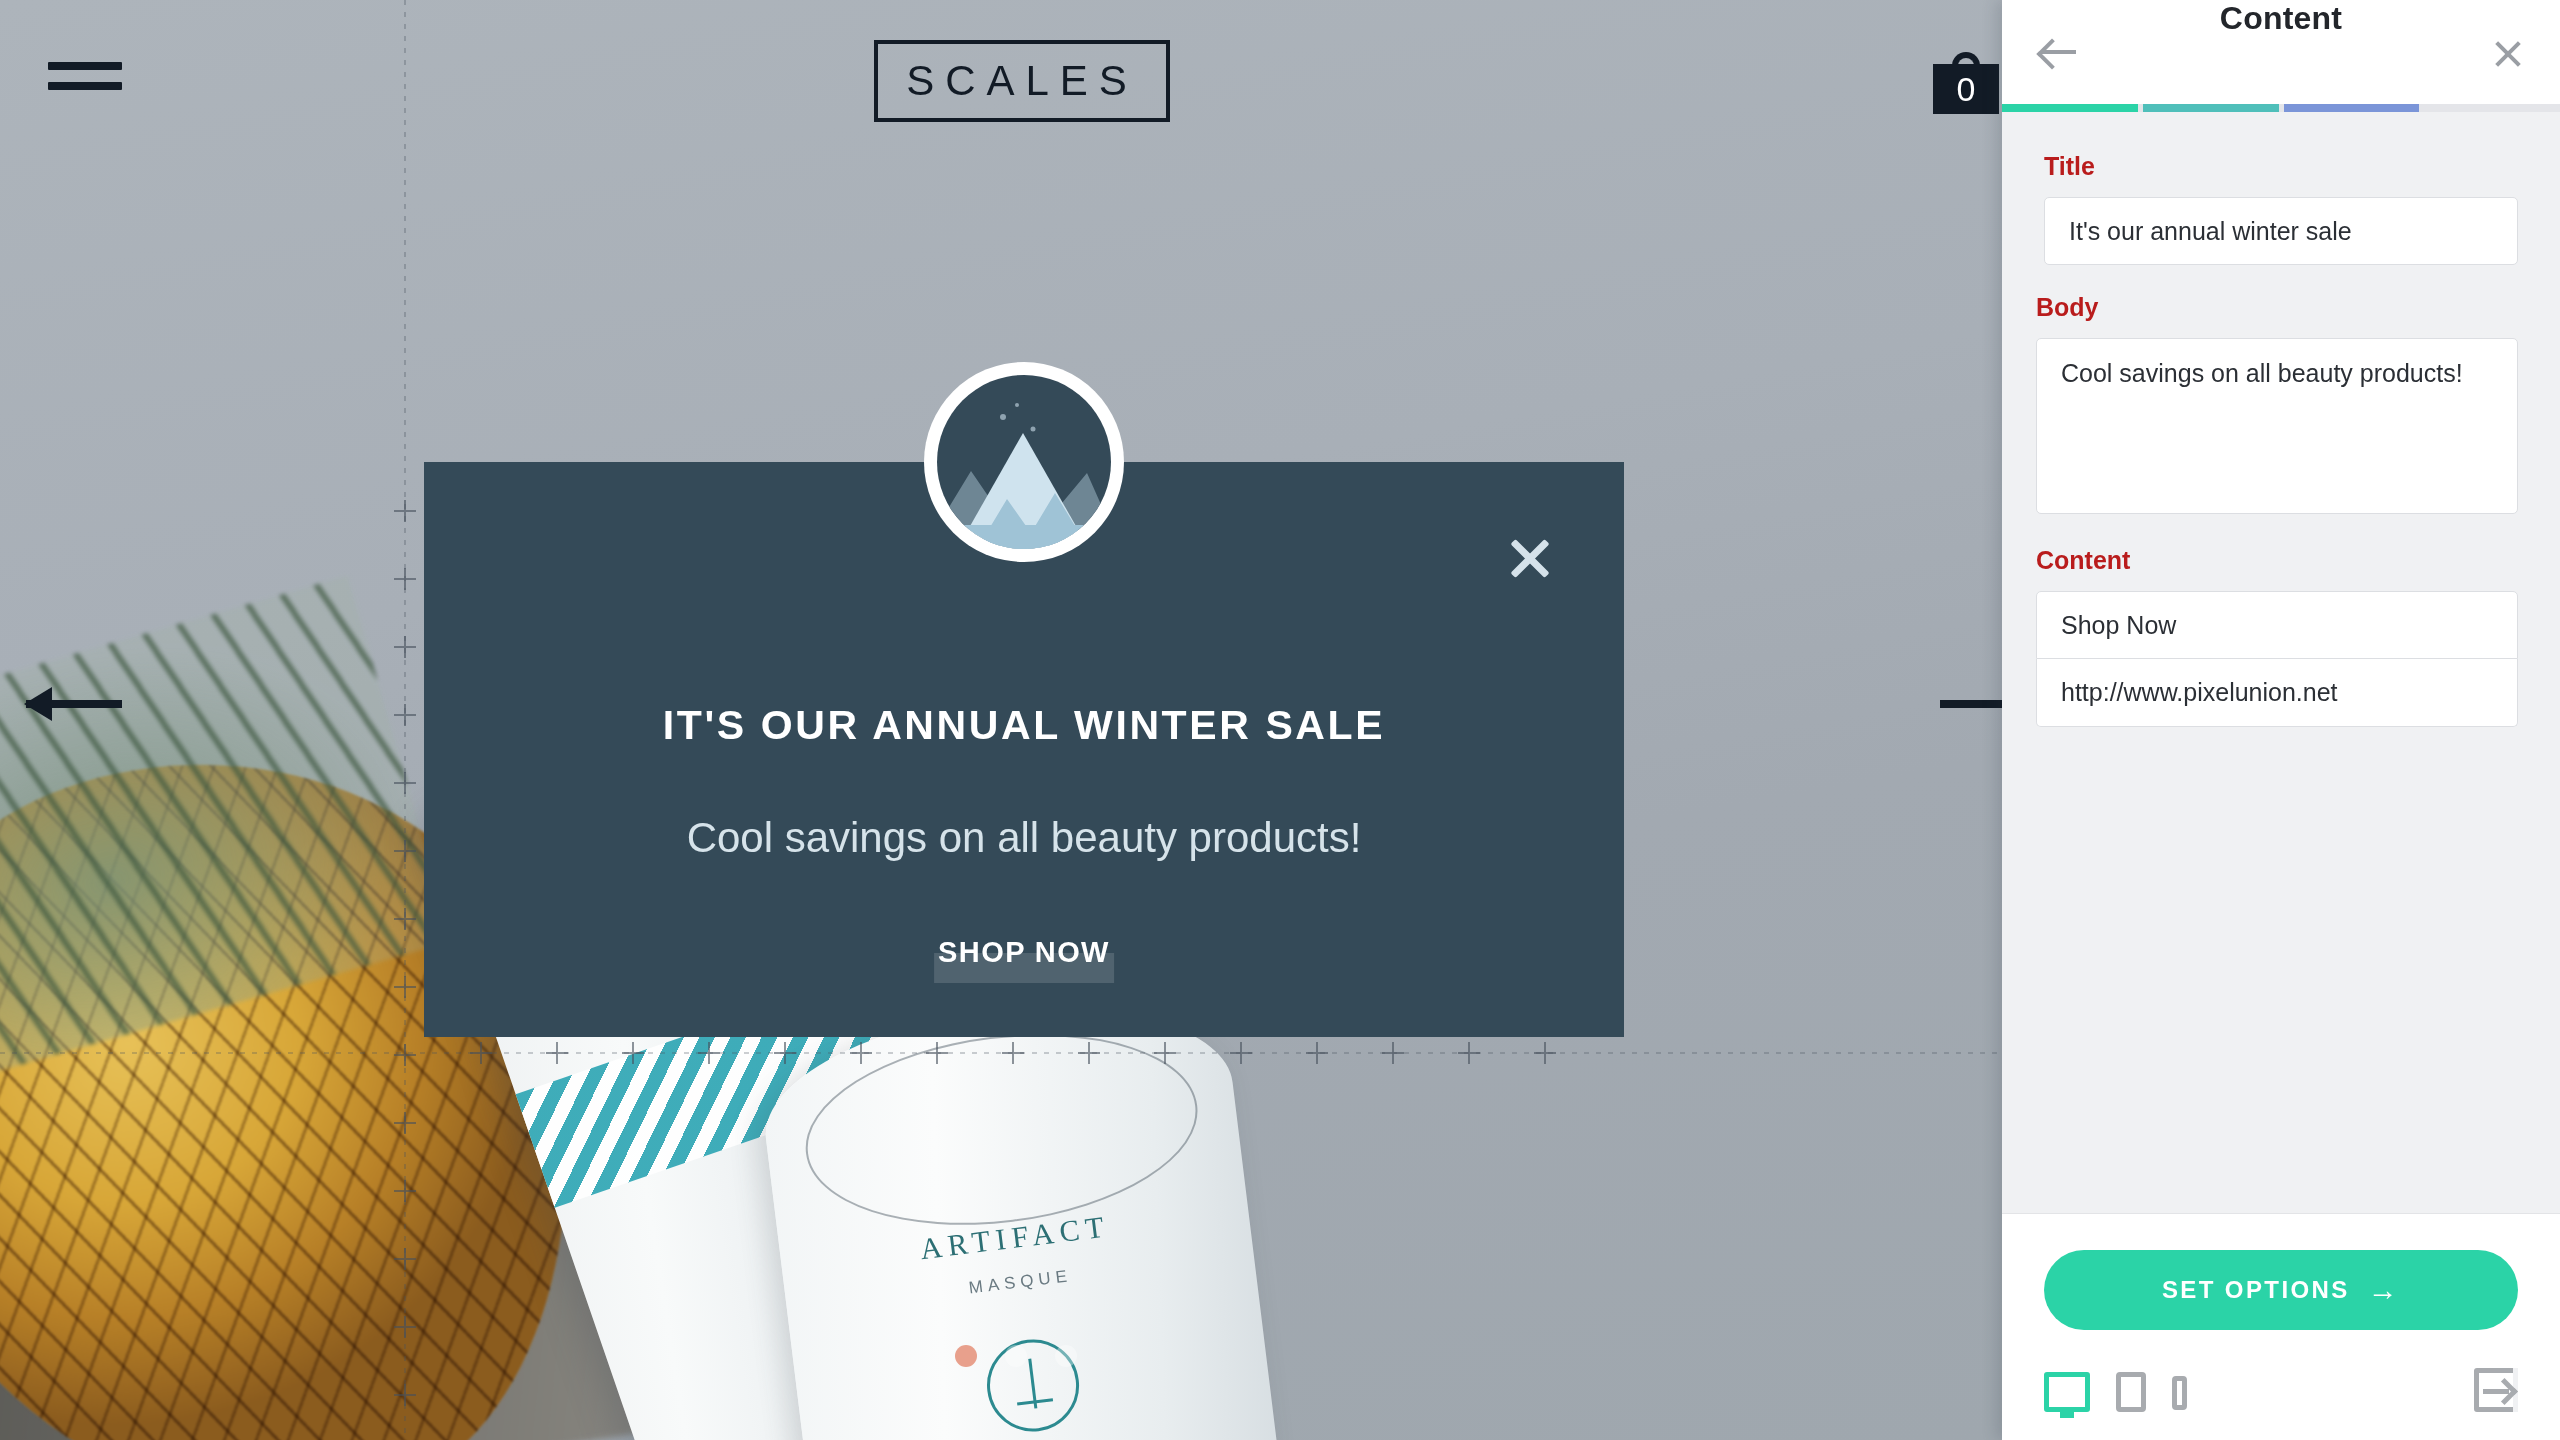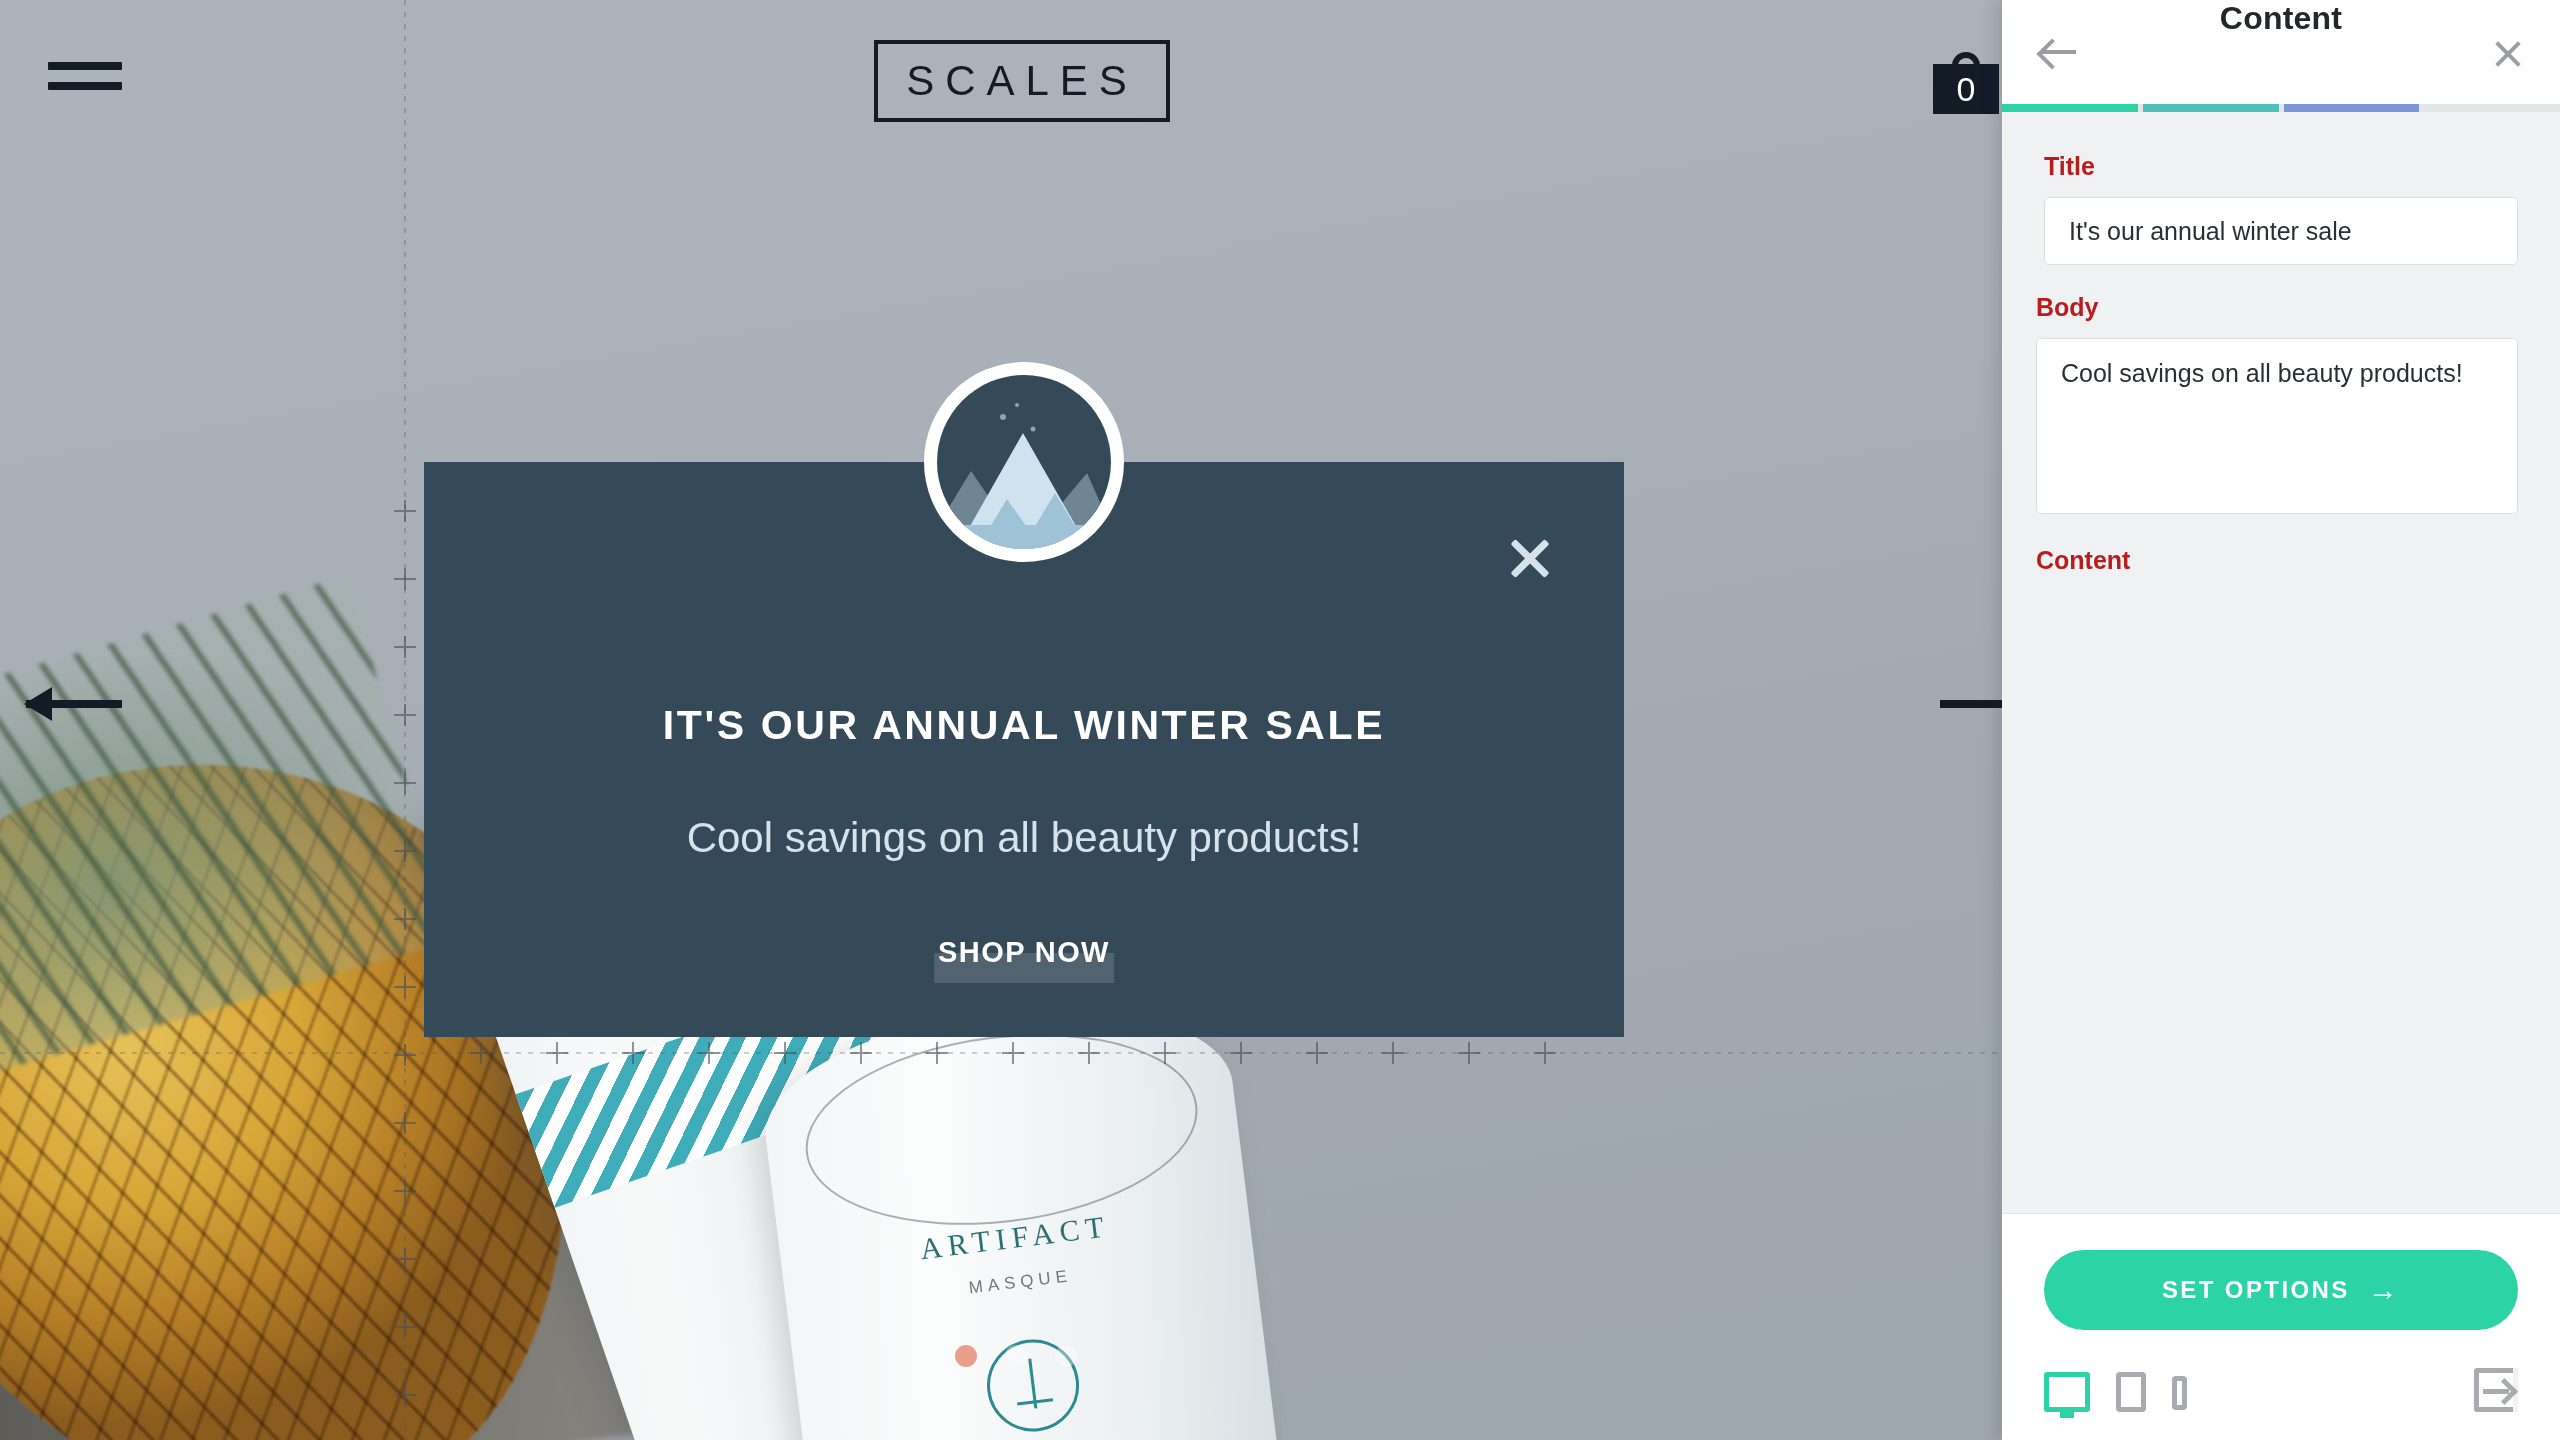--- a/index.html
+++ b/index.html
@@ -522,20 +522,24 @@
         <input class="txt" type="text" value="It's our annual winter sale" style="">
       </div>
 
       <div class="field">
         <label>Body</label>
         <textarea class="area" style="">Cool savings on all beauty products!</textarea>
       </div>
 
       <div class="field">
         <label>Content</label>
+        <div class="stack">
+          <input class="txt" type="text" value="Shop Now" style="">
+          <input class="txt" type="text" value="http://www.pixelunion.net" style="">
+        </div>
       </div>
     </div>
 
     <div class="panel-foot">
       <button class="cta">
         <span>SET OPTIONS</span>
         <span class="arr">→</span>
       </button>
       <div class="devices">
         <div class="dev dev-desktop"></div>

